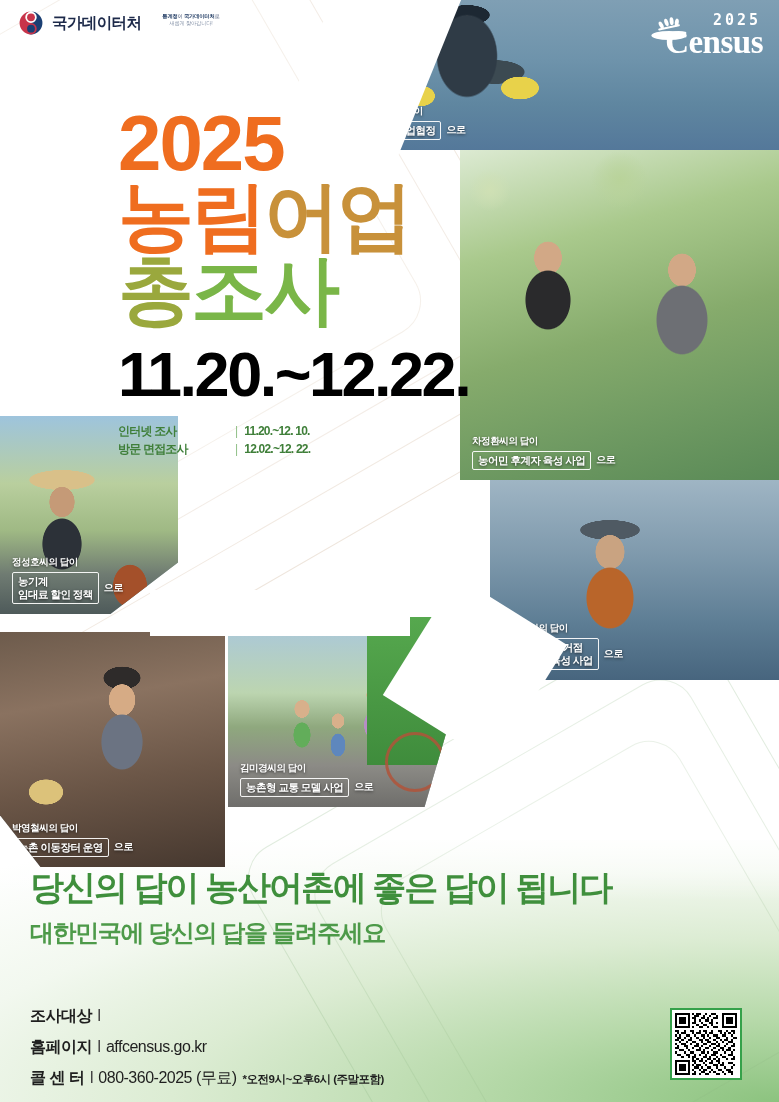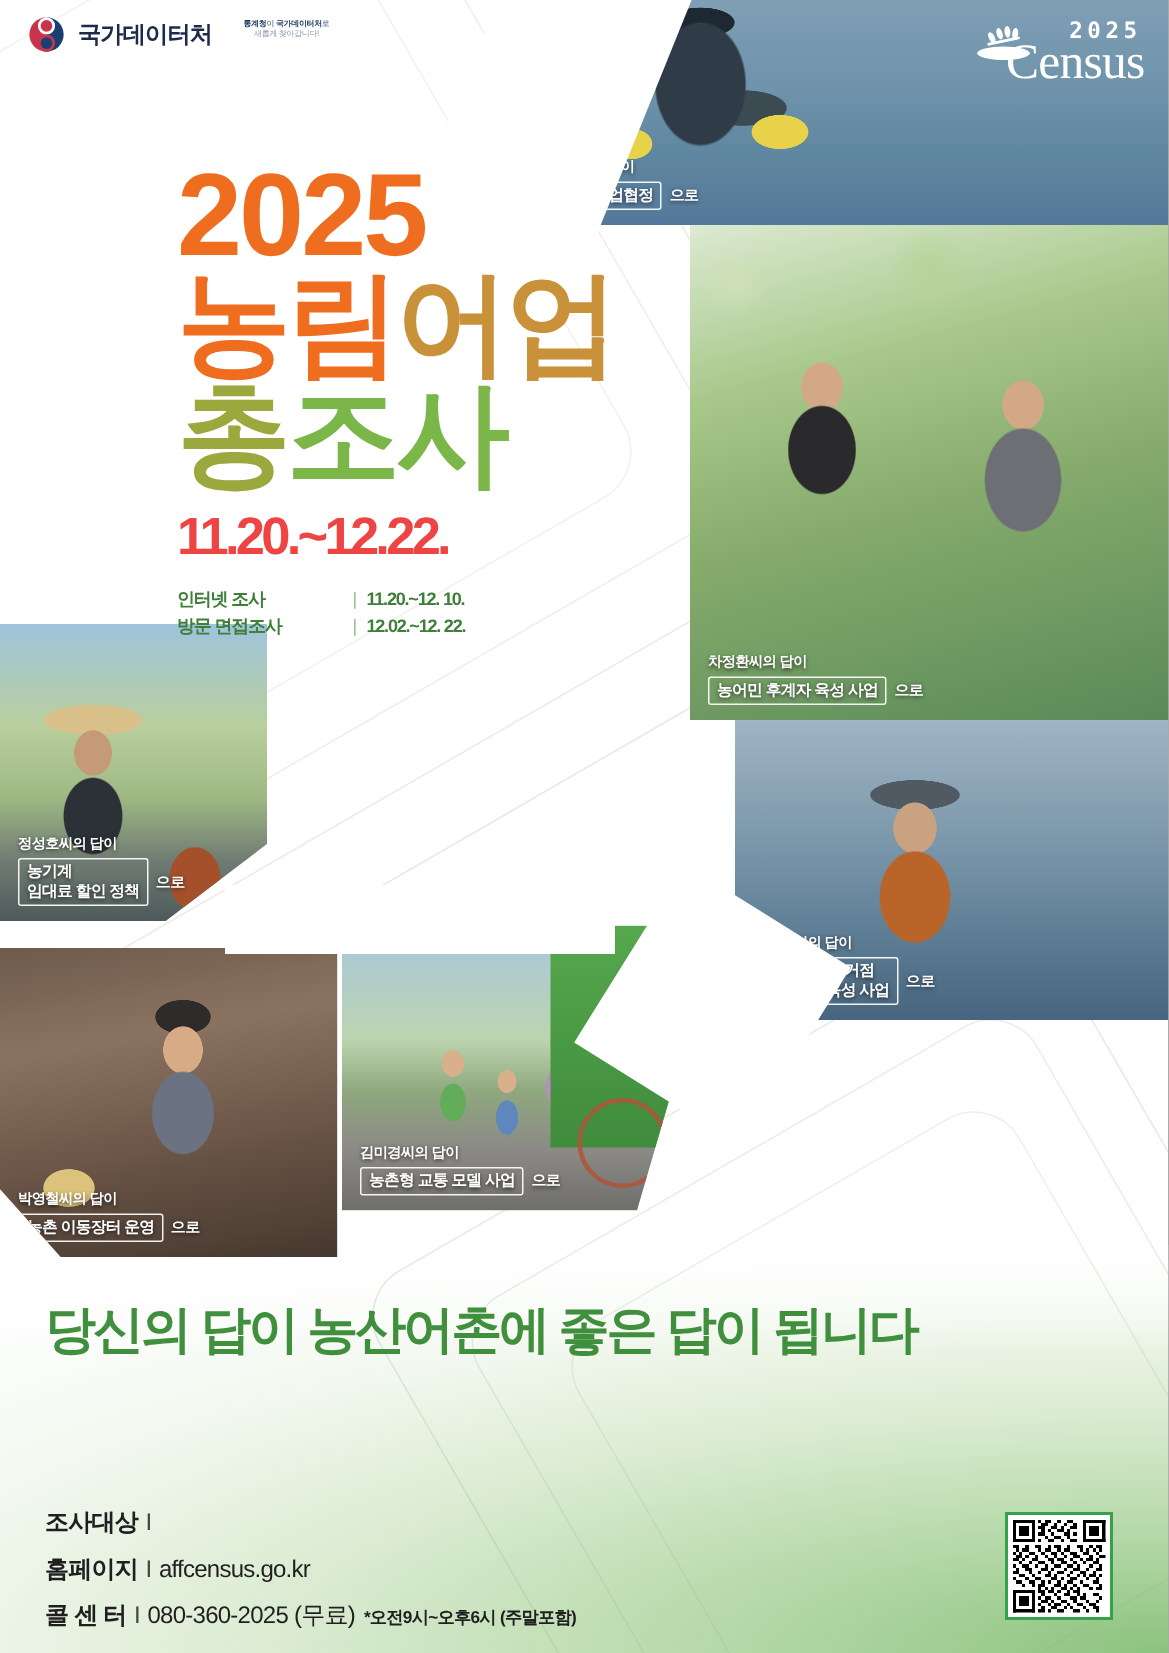--- a/index.html
+++ b/index.html
@@ -70,21 +70,21 @@
     position:absolute; right:16px; top:8px; z-index:45;
     color:#ffffff; text-align:left;
   }
   .census-year {
     position:absolute; right:2px; top:3px;
     font-size:15px; font-weight:700; letter-spacing:3px;
     font-family:"DejaVu Sans Mono",monospace;
   }
   .census-word {
     position:absolute; right:0px; top:16px;
-    font-size:33px; font-weight:400; letter-spacing:-.5px;
+    font-size:33px; font-weight:700; letter-spacing:-.5px;
     font-family:"Liberation Serif",serif;
   }
   .wheat { position:absolute; right:74px; top:8px; }
 
   
   .band {
     position:absolute; z-index:5;
     top:0; right:0; width:360px; height:640px;
     background:linear-gradient(170deg,#83b84a 0%, #a9bf45 16%, #e8902c 48%, #ef7b22 72%, #ea6a1d 100%);
     clip-path:polygon(100% 0, 100% 100%, 34% 100%, 100% 0);
@@ -157,21 +157,21 @@
     clip-path:polygon(0 0, 100% 0, 100% 74%, 62% 100%, 0 100%);
     background-image:
       radial-gradient(ellipse 40px 52px at 62px 128px, #2c3138 0%, #2c3138 48%, transparent 50%),
       radial-gradient(ellipse 20px 24px at 62px 86px, #c59a77 0%, #c59a77 62%, transparent 64%),
       radial-gradient(ellipse 46px 14px at 62px 64px, #d9c089 0%, #d9c089 70%, transparent 72%),
       radial-gradient(ellipse 32px 40px at 130px 170px, #a4502a 0%, #a4502a 52%, transparent 54%),
       linear-gradient(180deg,#9ec4dd 0%, #b9cf9e 34%, #9fb984 58%, #6f7b72 80%, #4e5a5a 100%);
   }
   
   #p-market {
-    left:0; top:632px; width:225px; height:206px;
+    left:0; top:632px; width:225px; height:235px;
     clip-path:polygon(0 0, 100% 0, 100% 100%, 18% 100%, 0 78%);
     background-image:
       radial-gradient(ellipse 42px 56px at 122px 110px, #6b7382 0%, #6b7382 48%, transparent 50%),
       radial-gradient(ellipse 21px 25px at 122px 68px, #d6ab85 0%, #d6ab85 62%, transparent 64%),
       radial-gradient(ellipse 26px 16px at 122px 46px, #2e2b2a 0%, #2e2b2a 70%, transparent 72%),
       radial-gradient(ellipse 30px 22px at 46px 160px, #dcc27a 0%, #dcc27a 56%, transparent 58%),
       linear-gradient(170deg,#6d5b4c 0%, #8a7260 30%, #6b5647 62%, #46382f 100%);
   }
   
   #p-family {
@@ -213,21 +213,21 @@
   .h-row2 { display:flex; line-height:.95; letter-spacing:-3px; }
   .h-row2 span { font-size:76px; font-weight:900; }
   .c-orange { color:#ef6d1f; }
   .c-ochre  { color:#c8913a; }
   .h-row3 { display:flex; line-height:.95; letter-spacing:-3px; margin-top:2px; }
   .h-row3 span { font-size:76px; font-weight:900; }
   .c-olive  { color:#9aa83d; }
   .c-green  { color:#7ab648; }
   .h-dates {
     margin-top:12px;
-    font-size:35px; font-weight:800; color:#ef4444; letter-spacing:-2.5px;
+    font-size:63px; font-weight:800; color:#000000; letter-spacing:-2.5px;
     font-family:"Liberation Sans",sans-serif;
   }
   .h-sub { margin-top:12px; }
   .h-sub-row {
     display:flex; align-items:baseline; gap:7px;
     font-size:12px; font-weight:800; color:#3f7f39; letter-spacing:-.8px;
     line-height:1.5;
   }
   .h-sub-row .lbl { min-width:110px; }
   .h-sub-row .bar { color:#8fbf86; font-weight:400; }
@@ -409,20 +409,21 @@
       <div class="h-sub-row">
         <span class="lbl">방문 면접조사</span>
         <span class="bar">|</span>
         <span class="val">12.02.~12. 22.</span>
       </div>
     </div>
   </div>
 
   <div class="slogan">
     <div class="slogan-main">당신의 답이 농산어촌에 좋은 답이 됩니다</div>
+    <div class="slogan-sub">대한민국에 당신의 답을 들려주세요</div>
   </div>
 
   <div class="footer">
     <div class="f-row">
       <span class="f-label">조사대상</span>
       <span class="f-sep">I</span>
     </div>
     <div class="f-row">
       <span class="f-label">홈페이지</span>
       <span class="f-sep">I</span>

